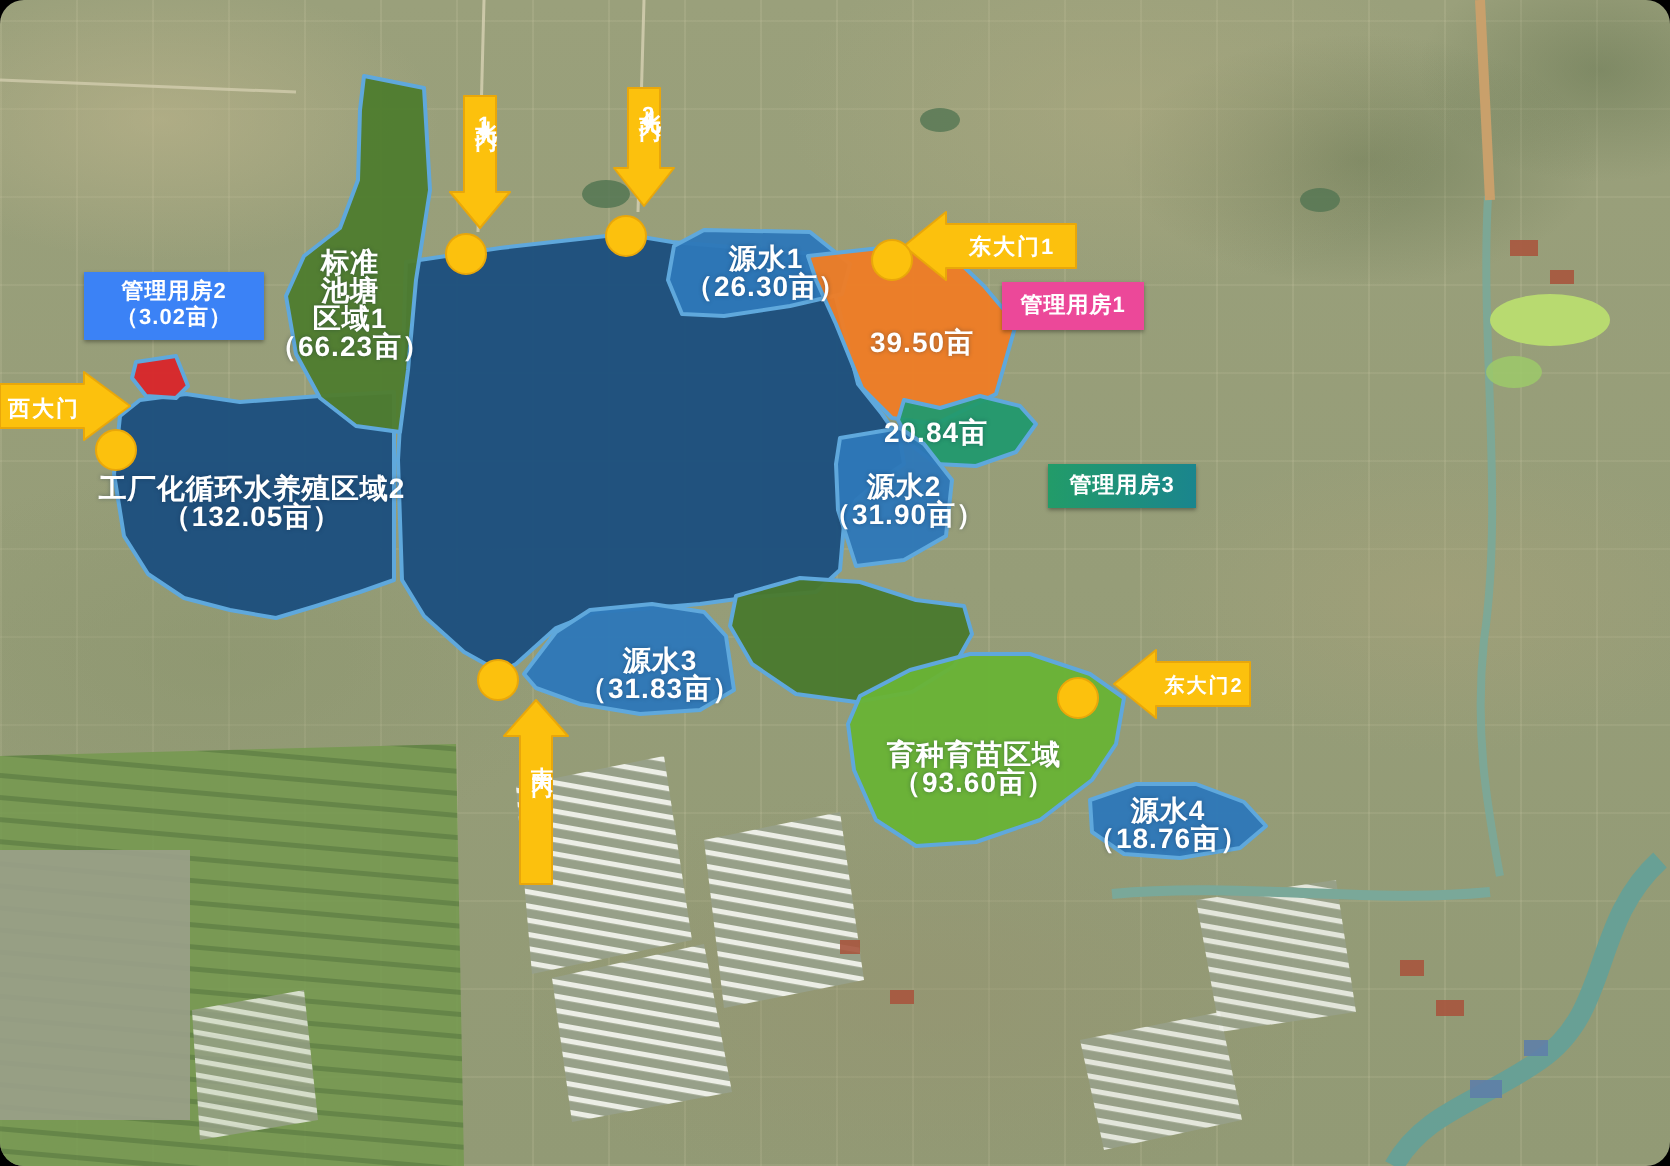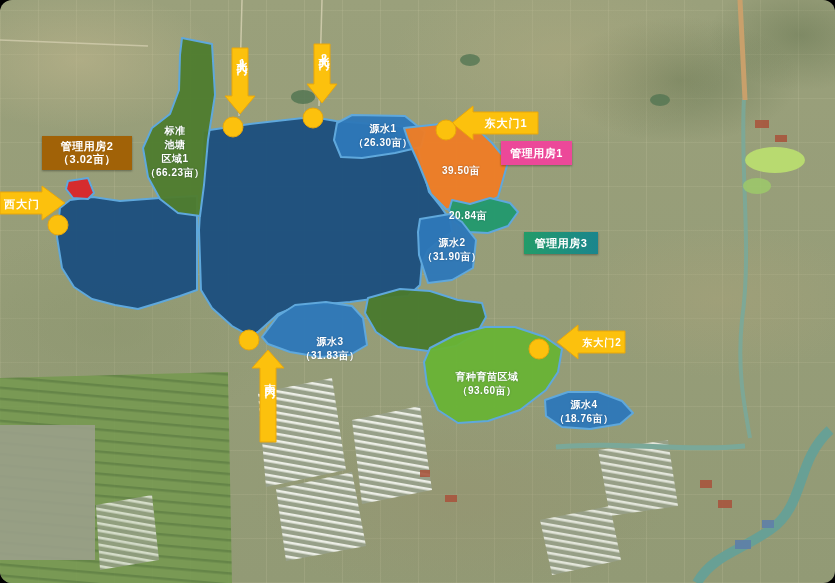--- a/index.html
+++ b/index.html
@@ -22,21 +22,21 @@
       repeating-linear-gradient(0deg, rgba(222,216,182,.11) 0 1px, transparent 1px 44px),
       linear-gradient(#9aa07b,#929a75);
   }
   svg.overlay{position:absolute;inset:0;z-index:2;}
   .region{stroke:#5fa8dc;stroke-width:2;stroke-linejoin:round;fill-opacity:.96;}
   .gate-arrow{stroke:#e9a70a;stroke-width:1;stroke-linejoin:round;}
   .gate-dot{stroke:#e9a70a;stroke-width:1;}
   .labels{position:absolute;inset:0;z-index:3;pointer-events:none;}
   .maplabel{
     position:absolute;transform:translate(-50%,-50%);
-    color:#fff;font-weight:bold;font-size:10px;line-height:14px;
+    color:#fff;font-weight:bold;font-size:14px;line-height:14px;
     text-align:center;white-space:nowrap;text-shadow:0 0 2px rgba(0,30,60,.35);
     letter-spacing:.5px;
   }
   .maplabel.big{font-size:12px;line-height:15px;}
   .maplabel span{display:block;}
   .box{
     position:absolute;display:flex;flex-direction:column;align-items:center;justify-content:center;
     color:#fff;font-weight:bold;font-size:11px;line-height:13px;text-align:center;
     box-shadow:0 1px 2px rgba(0,0,0,.35);letter-spacing:.5px;
   }
@@ -133,54 +133,58 @@
       <circle class="gate-dot" cx="313" cy="118" r="10" fill="#fcc10d"></circle>
       <circle class="gate-dot" cx="446" cy="130" r="10" fill="#fcc10d"></circle>
       <circle class="gate-dot" cx="58" cy="225" r="10" fill="#fcc10d"></circle>
       <circle class="gate-dot" cx="249" cy="340" r="10" fill="#fcc10d"></circle>
       <circle class="gate-dot" cx="539" cy="349" r="10" fill="#fcc10d"></circle>
     </g>
   </svg>
 
   <div class="labels">
 
+    <div class="maplabel" style="left:126px;top:251px;">
+      <span>工厂化循环水养殖区域2</span>
+      <span>（132.05亩）</span>
+    </div>
     <div class="maplabel" style="left:175px;top:152px;">
       <span>标准</span>
       <span>池塘</span>
       <span>区域1</span>
       <span>（66.23亩）</span>
     </div>
     <div class="maplabel" style="left:383px;top:136px;">
       <span>源水1</span>
       <span>（26.30亩）</span>
     </div>
     <div class="maplabel" style="left:461px;top:171px;">
       <span>39.50亩</span>
     </div>
     <div class="maplabel" style="left:468px;top:216px;">
       <span>20.84亩</span>
     </div>
     <div class="maplabel" style="left:452px;top:250px;">
       <span>源水2</span>
       <span>（31.90亩）</span>
     </div>
-    <div class="maplabel" style="left:330px;top:337px;margin-top:12px;">
+    <div class="maplabel" style="left:330px;top:337px;">
       <span>源水3</span>
       <span>（31.83亩）</span>
     </div>
     <div class="maplabel" style="left:487px;top:384px;">
       <span>育种育苗区域</span>
       <span>（93.60亩）</span>
     </div>
     <div class="maplabel" style="left:584px;top:412px;text-align:center;">
       <span>源水4</span>
       <span>（18.76亩）</span>
     </div>
 
-    <div class="box" style="left: 42px; top: 136px; width: 90px; height: 34px; background: #a16207;">
+    <div class="box" style="left: 42px; top: 136px; width: 90px; height: 34px; background: #3b82f6;">
       <span class="z">管理用房2</span>
       <span class="z">（3.02亩）</span>
     </div>
     <div class="box" style="left: 501px; top: 141px; width: 71px; height: 24px; background: #ec4899;">
       <span class="z">管理用房1</span>
     </div>
     <div class="box mgmt3-grad" style="left: 524px; top: 196px; width: 74px; height: 22px; background: rgb(31, 148, 118); margin-top: 36px;">
       <span class="z">管理用房3</span>
     </div>
 

